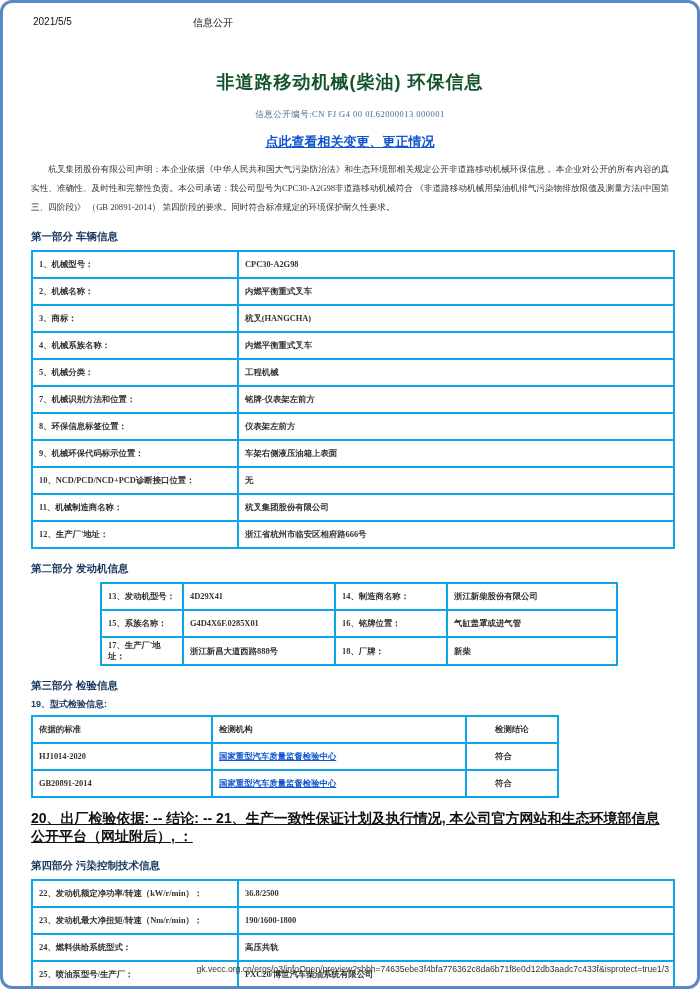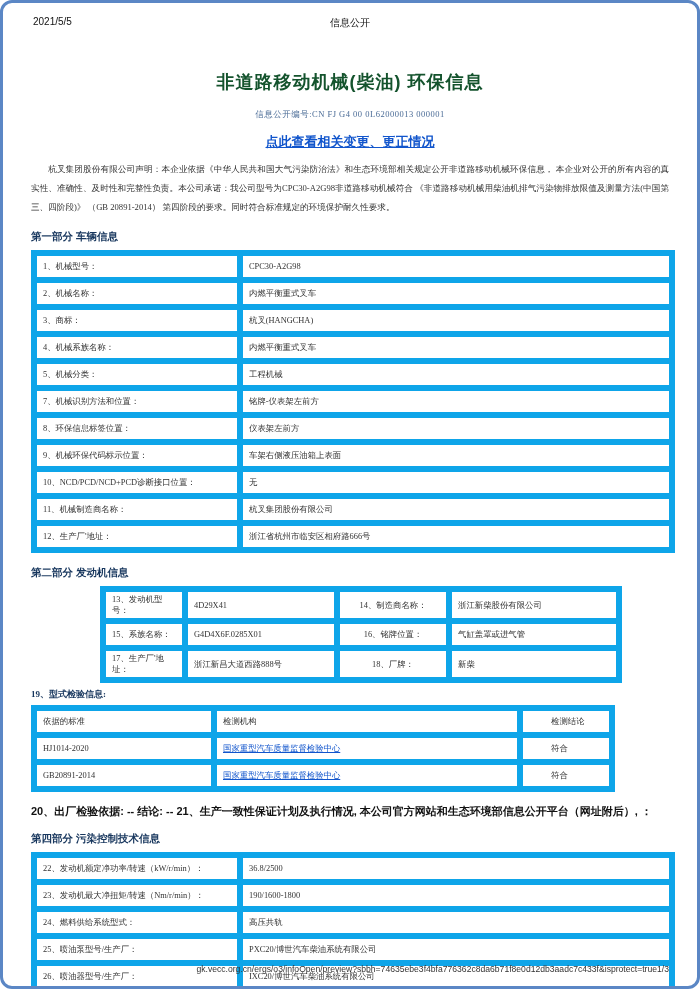--- a/index.html
+++ b/index.html
@@ -5,52 +5,52 @@
   html,body{margin:0;padding:0;background:#fff;}
   .page{
     width:700px;height:989px;box-sizing:border-box;position:relative;
     background:#fff;border:3px solid #5b87c5;border-radius:12px;
     font-family:"Liberation Serif","DejaVu Serif",serif;color:#222;overflow:hidden;
   }
   
   .print-hdr{display:flex;align-items:flex-start;padding:13px 30px 0 30px;
     font-family:"Liberation Sans","DejaVu Sans",sans-serif;font-size:10px;color:#111;}
   .print-hdr .date{width:160px;text-align:left;}
-  .print-hdr .center{flex:1;text-align:center;font-size:10px;}
+  .print-hdr .center{flex:1;text-align:left;font-size:10px;}
   .print-hdr .spacer{width:160px;}
   
   .doc-title{margin-top:40px;text-align:center;font-size:18px;font-weight:bold;color:#14532d;
     font-family:"Liberation Sans","DejaVu Sans",sans-serif;letter-spacing:1px;}
   .disclosure-no{margin-top:15px;text-align:center;font-size:8.5px;color:#4a6b96;letter-spacing:.5px;}
   .changes-link-wrap{margin-top:11px;text-align:center;}
   .changes-link{font-size:13px;font-weight:bold;color:#1155cc;text-decoration:underline;cursor:pointer;
     font-family:"Liberation Sans","DejaVu Sans",sans-serif;}
   
   .declaration{margin:9px 28px 0 28px;font-size:8.6px;line-height:19px;color:#333;
     text-align:justify;text-indent:2em;}
   
   .sec-heading{margin:13px 28px 0 28px;font-size:10.5px;font-weight:bold;color:#17365d;
     font-family:"Liberation Sans","DejaVu Sans",sans-serif;}
   .sub-heading{margin:5px 28px 0 28px;font-size:9px;font-weight:bold;color:#17365d;
-    font-family:Liberation Serif, serif;}
+    font-family:Liberation Sans, sans-serif;}
   
   table{border-collapse:collapse;font-size:8.4px;color:#333;}
-  td,th{border:6px solid #0ea5e9;height:27px;padding:2px 6px;vertical-align:middle;
-    font-weight:normal;text-align:left;box-sizing:border-box;}
+  td,th{border:2px solid #0ea5e9;height:27px;padding:2px 6px;vertical-align:middle;
+    font-weight:bold;text-align:left;box-sizing:border-box;}
   .tbl-full{margin:6px 28px 0 28px;width:644px;table-layout:fixed;}
   .tbl-full td.lbl{width:206px;}
   .tbl-engine{margin:6px 0 0 97px;width:516px;table-layout:fixed;}
   .tbl-engine td.l1{width:82px;} .tbl-engine td.v1{width:152px;}
-  .tbl-engine td.l2{width:112px;text-align:center;} .tbl-engine td.v2{width:170px;}
-  .tbl-inspect{margin:4px 28px 0 28px;width:584px;table-layout:fixed;}
+  .tbl-engine td.l2{width:112px;} .tbl-engine td.v2{width:170px;}
+  .tbl-inspect{margin:4px 28px 0 28px;width:528px;table-layout:fixed;}
   .tbl-inspect .c1{width:180px;} .tbl-inspect .c3{width:92px;padding-left:28px;}
   .agency-link{color:#1155cc;text-decoration:underline;cursor:pointer;}
   
-  .note-20{margin:12px 28px 0 28px;font-size:11px;font-weight:bold;color:#111;
-    font-family:"Liberation Sans","DejaVu Sans",sans-serif;}
+  .note-20{margin:12px 28px 0 28px;font-size:14px;font-weight:bold;color:#111;
+    font-family:"Liberation Sans","DejaVu Sans",sans-serif;text-decoration:underline;}
   
   .print-ftr{position:absolute;left:28px;right:28px;bottom:12px;display:flex;
     justify-content:flex-end;font-size:8.6px;color:#333;
     font-family:"Liberation Sans","DejaVu Sans",sans-serif;}
 </style>
 </head>
 <body>
 
 <div class="page">
 
@@ -135,20 +135,21 @@
       </tr>
       <tr>
         <td class="l1">17、生产厂'地址：</td>
         <td class="v1">浙江新昌大道西路888号</td>
         <td class="l2">18、厂牌：</td>
         <td class="v2">新柴</td>
       </tr>
     </tbody>
   </table>
 
+  <div class="sec-heading">第三部分 检验信息</div>
   <div class="sub-heading">19、型式检验信息:</div>
   <table class="tbl-inspect">
     <tbody>
       <tr>
         <td class="c1">依据的标准</td>
         <td class="c2">检测机构</td>
         <td class="c3">检测结论</td>
       </tr>
       <tr>
         <td class="c1">HJ1014-2020</td>

